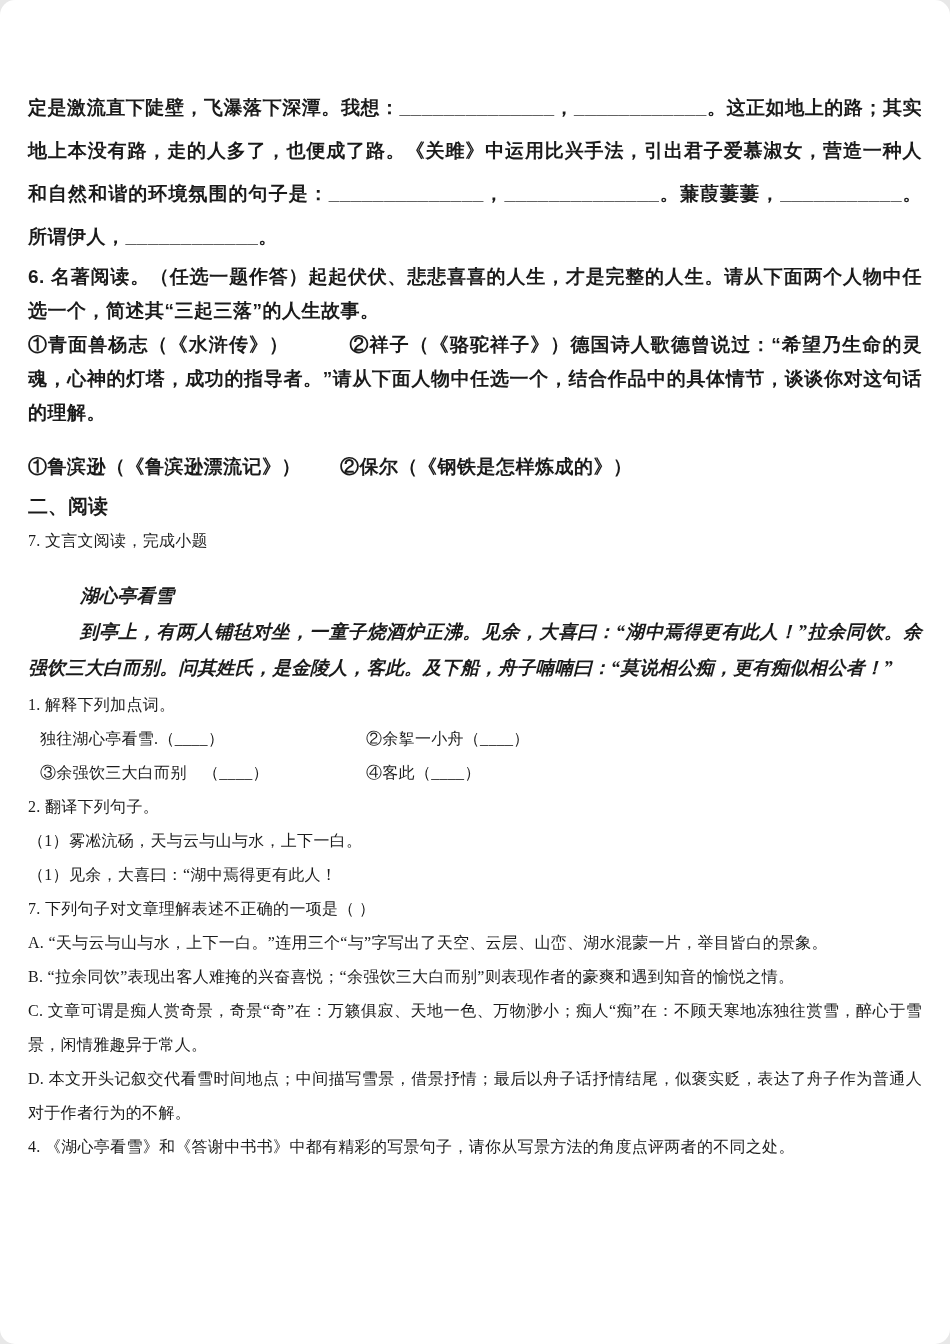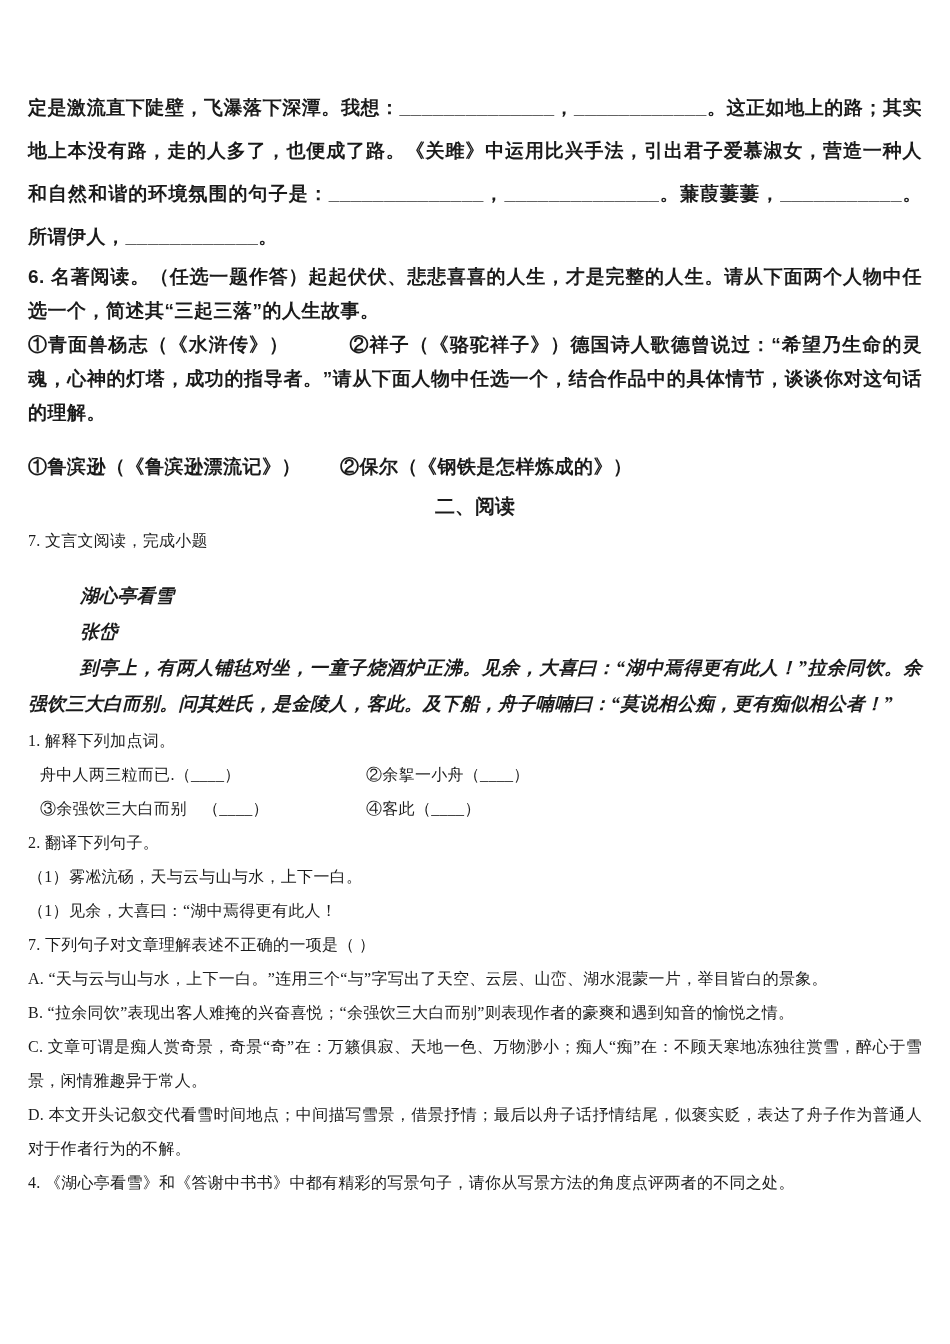--- a/index.html
+++ b/index.html
@@ -7,20 +7,21 @@
     position: relative;
     width: 950px;
     height: 1344px;
     margin: 0 auto;
     background: #ffffff;
     color: #1b1b1b;
     box-sizing: border-box;
     padding: 86px 28px 0 28px;
     overflow: hidden;
     font-family: "Liberation Serif", serif;
+    border-radius: 15px;
   }
   p { margin: 0; }
 
   
   .lead {
     font-family: "Liberation Sans", sans-serif;
     font-weight: 700;
     font-size: 19px;
     line-height: 43px;
     text-align: justify;
@@ -33,21 +34,20 @@
     line-height: 34px;
     text-align: justify;
     letter-spacing: 0.5px;
   }
   .section-title {
     font-family: "Liberation Sans", sans-serif;
     font-weight: 700;
     font-size: 20px;
     line-height: 32px;
     margin-top: 6px;
-    text-align: center;
   }
 
   
   .q {
     font-family: "Liberation Serif", serif;
     font-weight: 400;
     font-size: 16px;
     line-height: 34px;
     text-align: justify;
     letter-spacing: 0.3px;
@@ -90,29 +90,28 @@
   <p class="bold-block">①青面兽杨志（《水浒传》）　　　②祥子（《骆驼祥子》）德国诗人歌德曾说过：“希望乃生命的灵魂，心神的灯塔，成功的指导者。”请从下面人物中任选一个，结合作品中的具体情节，谈谈你对这句话的理解。</p>
 
   <p class="bold-block mt4">①鲁滨逊（《鲁滨逊漂流记》）　　②保尔（《钢铁是怎样炼成的》）</p>
 
   <p class="section-title">二、阅读</p>
 
   <p class="q mt2">7. 文言文阅读，完成小题</p>
 
   <p class="kaiti indent mt4">湖心亭看雪</p>
 
-  <p class="kaiti indent">张岱</p>
 
 
   <p class="kaiti indent">到亭上，有两人铺毡对坐，一童子烧酒炉正沸。见余，大喜曰：“湖中焉得更有此人！”拉余同饮。余强饮三大白而别。问其姓氏，是金陵人，客此。及下船，舟子喃喃曰：“莫说相公痴，更有痴似相公者！”</p>
 
   <p class="q mt2">1. 解释下列加点词。</p>
 
   <div class="q pair-row">
-    <span class="cell-left">舟中人两三粒而已.（____）</span>
+    <span class="cell-left">独往湖心亭看雪.（____）</span>
     <span class="cell-right">②余挐一小舟（____）</span>
   </div>
 
   <div class="q pair-row">
     <span class="cell-left">③余强饮三大白而别　（____）</span>
     <span class="cell-right">④客此（____）</span>
   </div>
 
   <p class="q">2. 翻译下列句子。</p>
 

